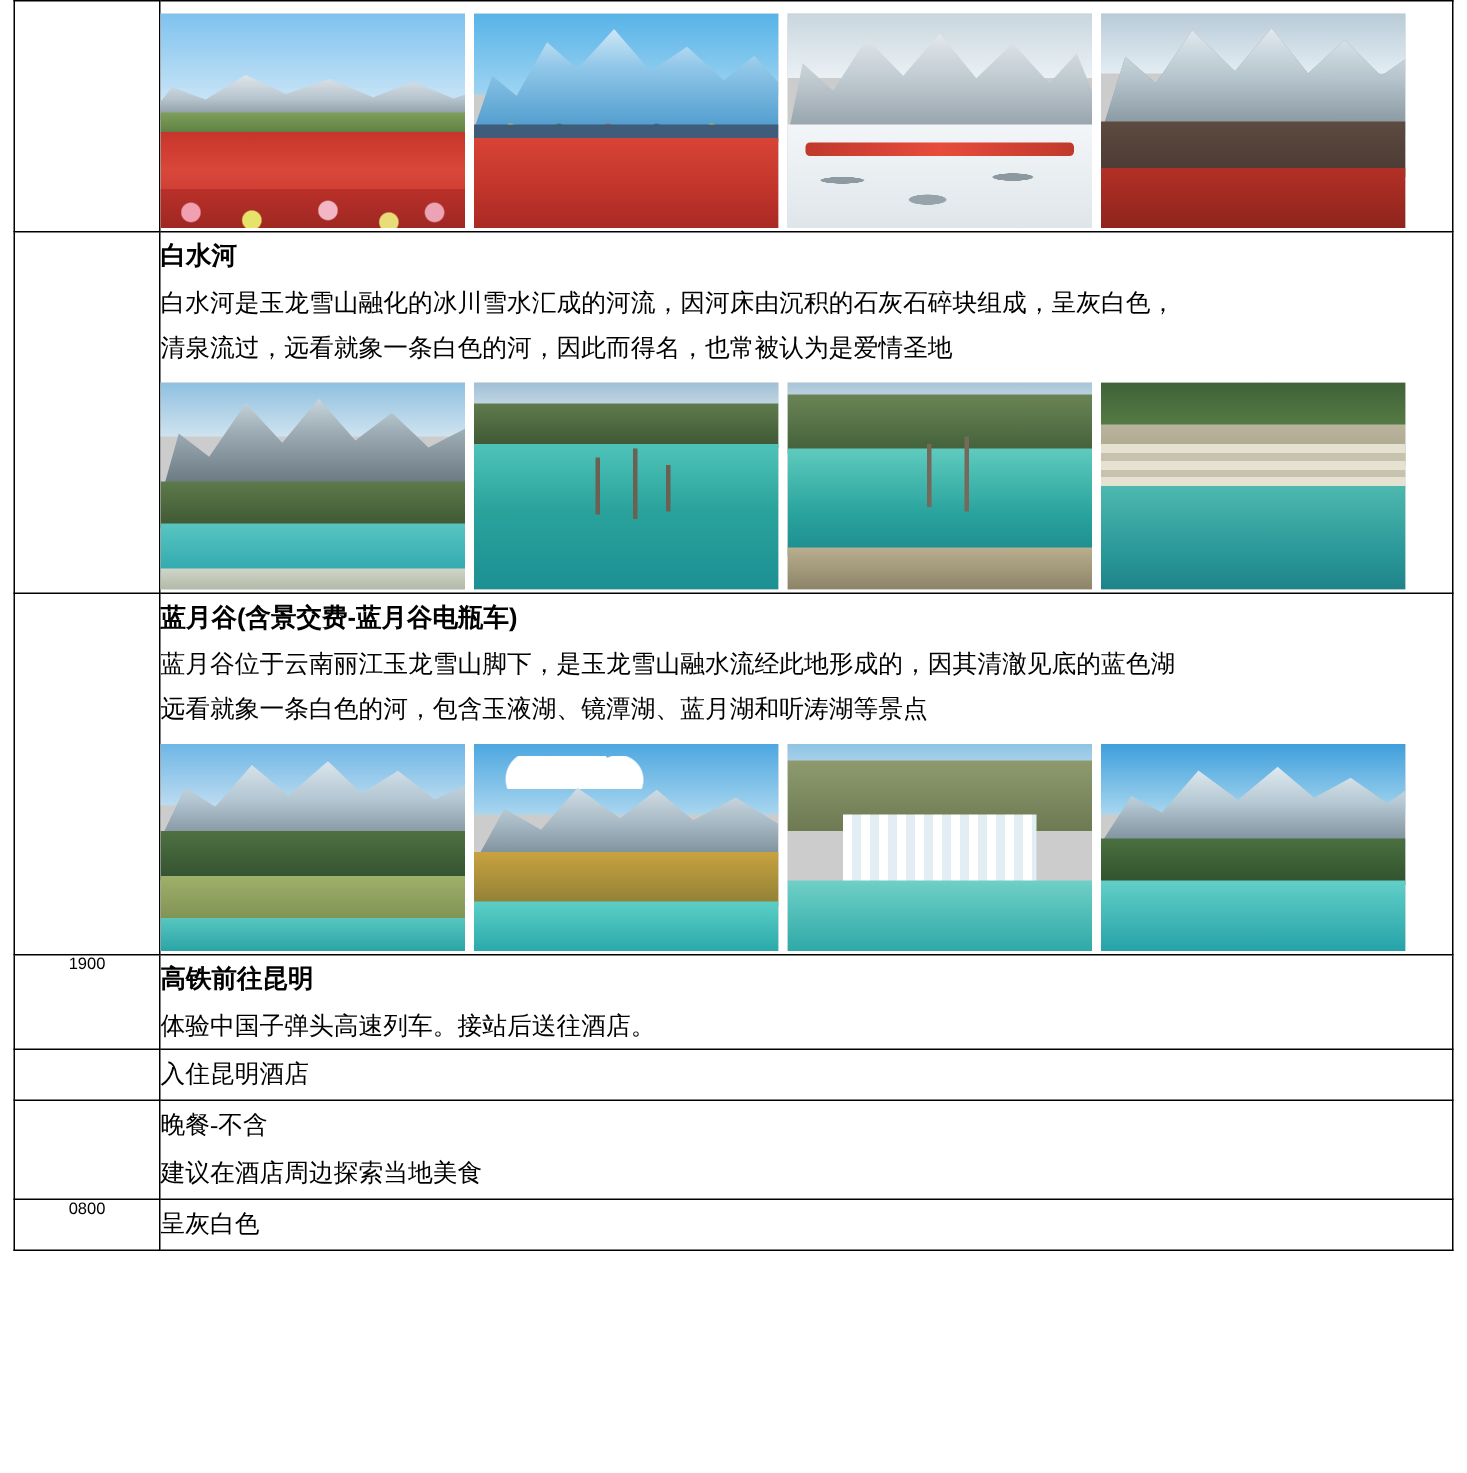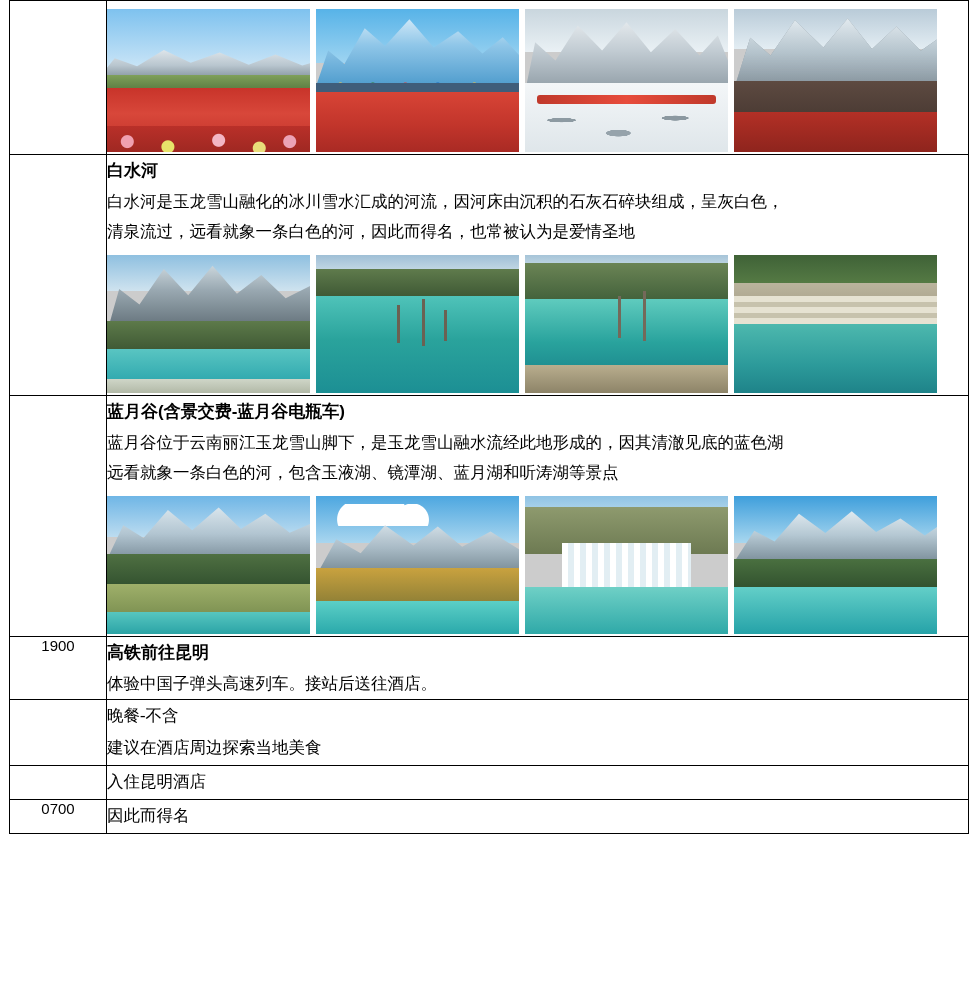--- a/index.html
+++ b/index.html
@@ -28,21 +28,21 @@
   }
   table.itinerary td {
     border: 1px solid #000000;
     vertical-align: top;
     padding: 0;
   }
   td.time-cell {
     width: 96px;
     text-align: center;
     font-family: "Liberation Sans", sans-serif;
-    font-size: 15px;
+    font-size: 11px;
     padding-top: 9px;
     padding-bottom: 6px;
     margin-top: 28px;
   }
   td.time-cell.bold {
     font-weight: bold;
   }
   td.content-cell {
     padding: 6px 8px 8px 8px;
   }
@@ -343,36 +343,36 @@
       <td class="time-cell">1900</td>
       <td class="content-cell">
         <div class="title-line">高铁前往昆明</div>
         <div class="body-line">体验中国子弹头高速列车。接站后送往酒店。</div>
       </td>
     </tr>
 
     <tr>
       <td class="time-cell"></td>
       <td class="content-cell">
+        <div class="plain-line">入住昆明酒店</div>
+      </td>
+    </tr>
+
+    <tr>
+      <td class="time-cell"></td>
+      <td class="content-cell">
         <div class="plain-line">晚餐-不含</div>
         <div class="plain-line">建议在酒店周边探索当地美食</div>
       </td>
     </tr>
 
-    <tr>
-      <td class="time-cell"></td>
-      <td class="content-cell">
-        <div class="plain-line">入住昆明酒店</div>
-      </td>
-    </tr>
-
-
-    <tr>
-      <td class="time-cell">0700</td>
-      <td class="content-cell">
-        <div class="plain-line">因此而得名</div>
+
+    <tr>
+      <td class="time-cell">0800</td>
+      <td class="content-cell">
+        <div class="plain-line">呈灰白色</div>
       </td>
     </tr>
 
 
   </tbody>
     </table>
 </div>
 
 </body></html>

